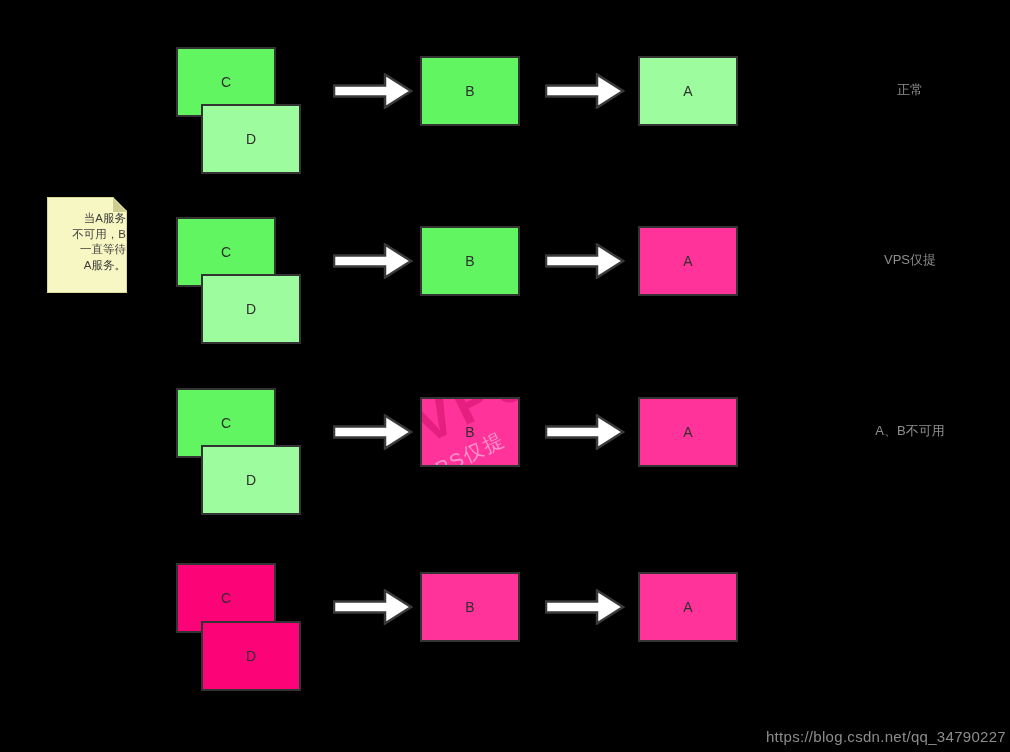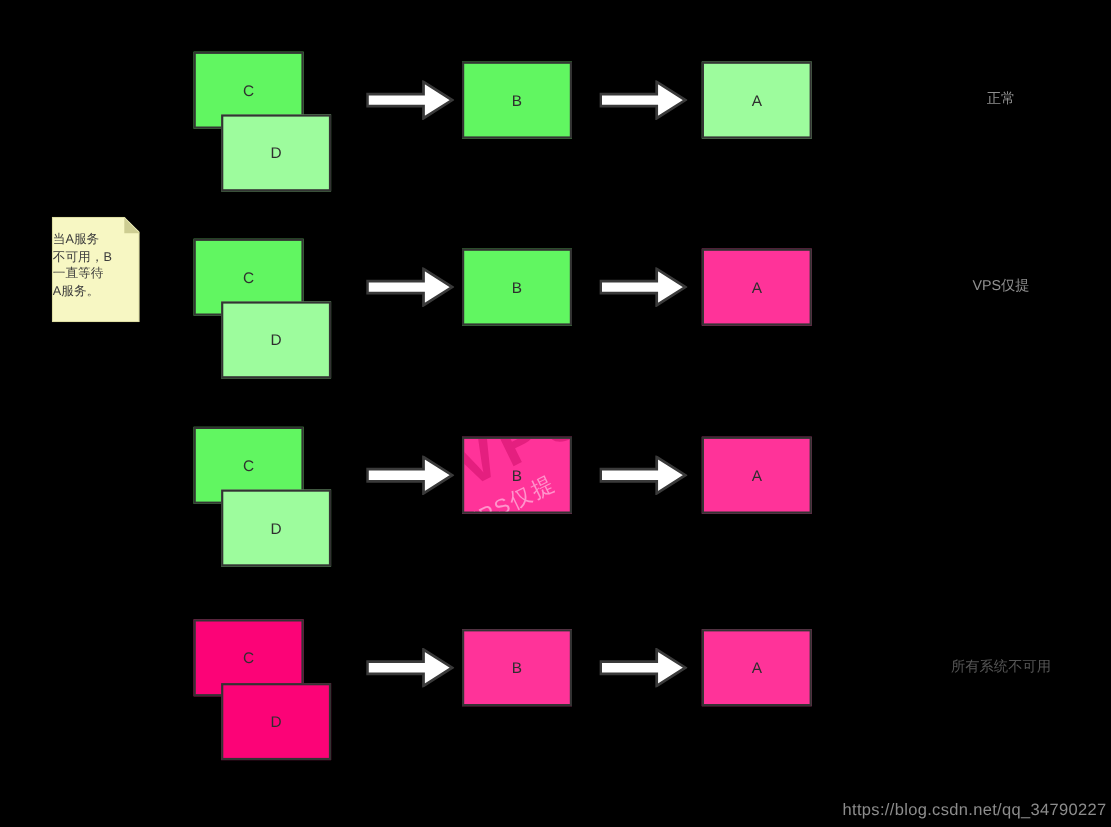--- a/index.html
+++ b/index.html
@@ -38,21 +38,21 @@
     position:absolute; left:820px; top:34px; width:180px;
     color:#8f8f8f; font-size:13px; white-space:nowrap;text-align:center;
   }
   .label-dim { color:#555555; }
 
   .note {
     position:absolute; left:47px; top:197px; width:80px; height:96px;
     background:#f7f7c3; box-sizing:border-box;
     border:1px solid #d8d89c;
     clip-path:polygon(0 0, calc(100% - 14px) 0, 100% 14px, 100% 100%, 0 100%);
-    text-align:left; color:#3d3d3d; font-size:11.5px; line-height:15.5px;
+    text-align:right; color:#3d3d3d; font-size:11.5px; line-height:15.5px;
     padding-top:13px; z-index:5;
   }
   .note-fold {
     position:absolute; right:0; top:0; width:0; height:0;
     border-bottom:14px solid #cdcd92; border-right:14px solid transparent;
   }
   .note-line { display:block; }
 
   .wm-wrap { position:absolute; inset:0; pointer-events:none; overflow:hidden; }
   .wm-small {
@@ -146,20 +146,21 @@
         <div class="wm-small">VPS仅提</div>
       </div>
       <span style="position:relative;">B</span>
     </div>
     <svg class="arrow arrow-2" viewBox="0 0 80 36">
         <polygon points="1,12.5 52,12.5 52,1.5 78,18 52,34.5 52,23.5 1,23.5" fill="#ffffff" stroke="#3a3a3a" stroke-width="2.5"></polygon>
       </svg>
     <div class="box pink pos-a">
         <span>A</span>
       </div>
+    <div class="row-label">A、B不可用</div>
   </div>
 
   <div class="row row-4">
     <div class="box deeppink pos-c">
         <span>C</span>
       </div>
     <div class="box deeppink pos-d" style="top:58px;">
         <span>D</span>
       </div>
     <svg class="arrow arrow-1" viewBox="0 0 80 36">
@@ -167,18 +168,17 @@
       </svg>
     <div class="box pink pos-b">
         <span>B</span>
       </div>
     <svg class="arrow arrow-2" viewBox="0 0 80 36">
         <polygon points="1,12.5 52,12.5 52,1.5 78,18 52,34.5 52,23.5 1,23.5" fill="#ffffff" stroke="#3a3a3a" stroke-width="2.5"></polygon>
       </svg>
     <div class="box pink pos-a">
         <span>A</span>
       </div>
-    <div class="row-label label-dim">所有系统不可用</div>
   </div>
 
   <div class="footer-url">https://blog.csdn.net/qq_34790227</div>
 
 </div>
 
 </body></html>

